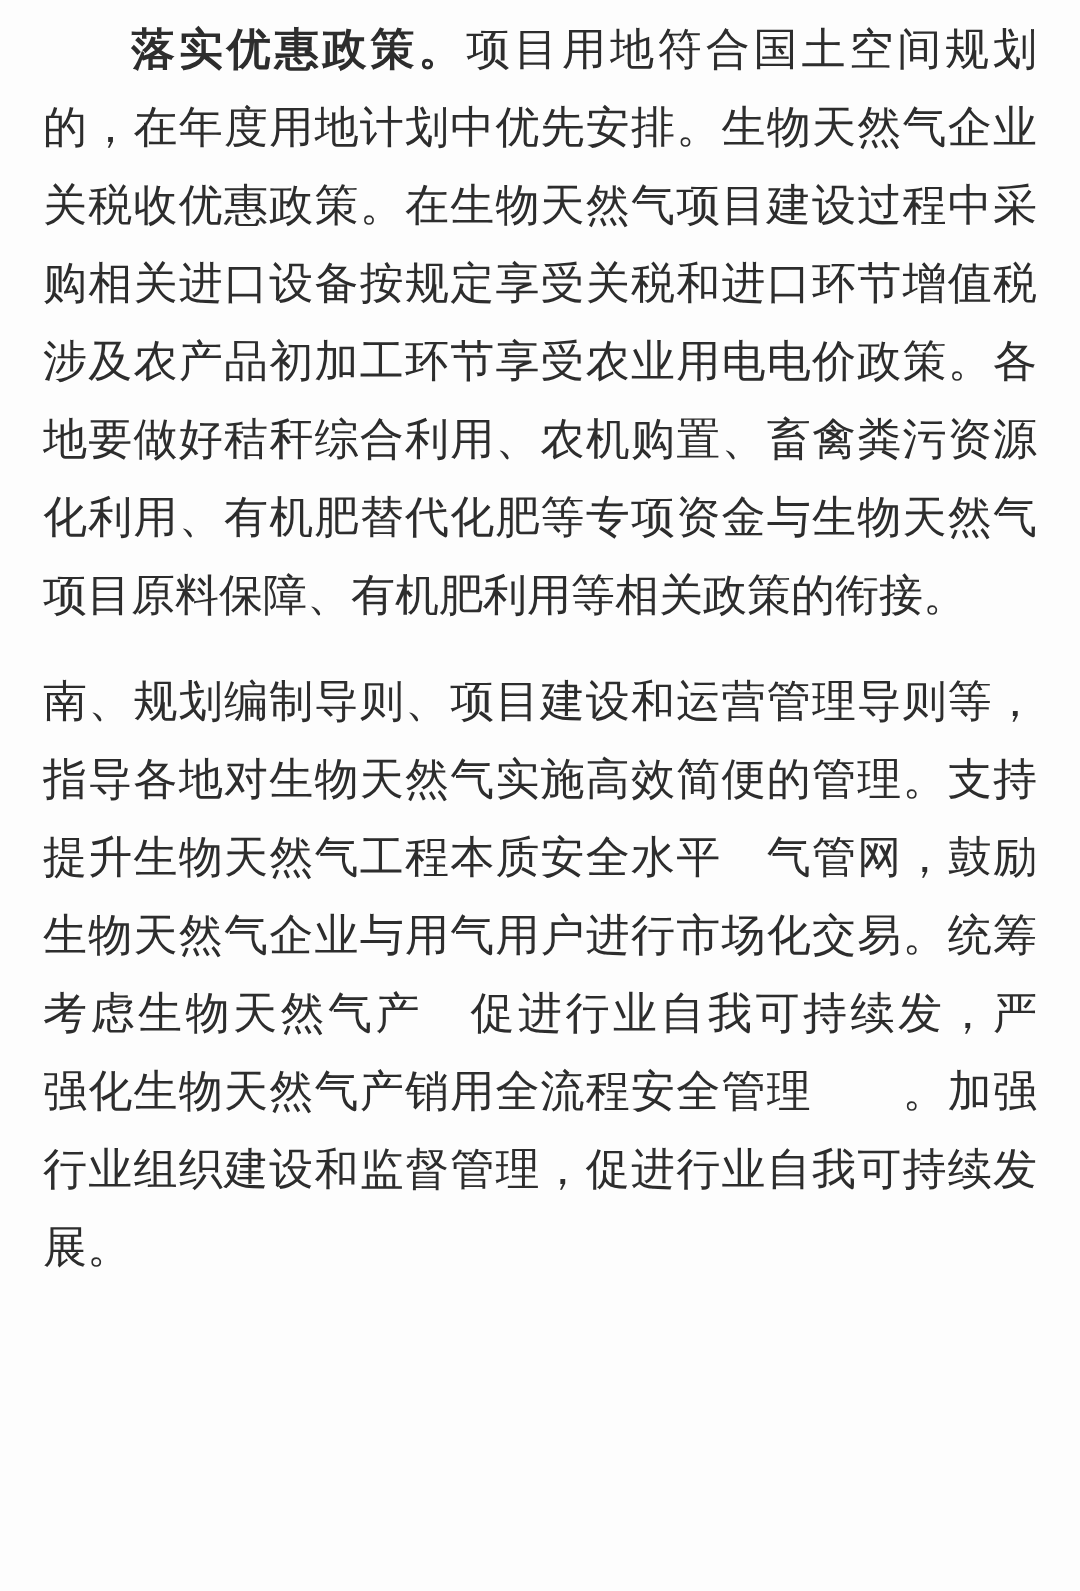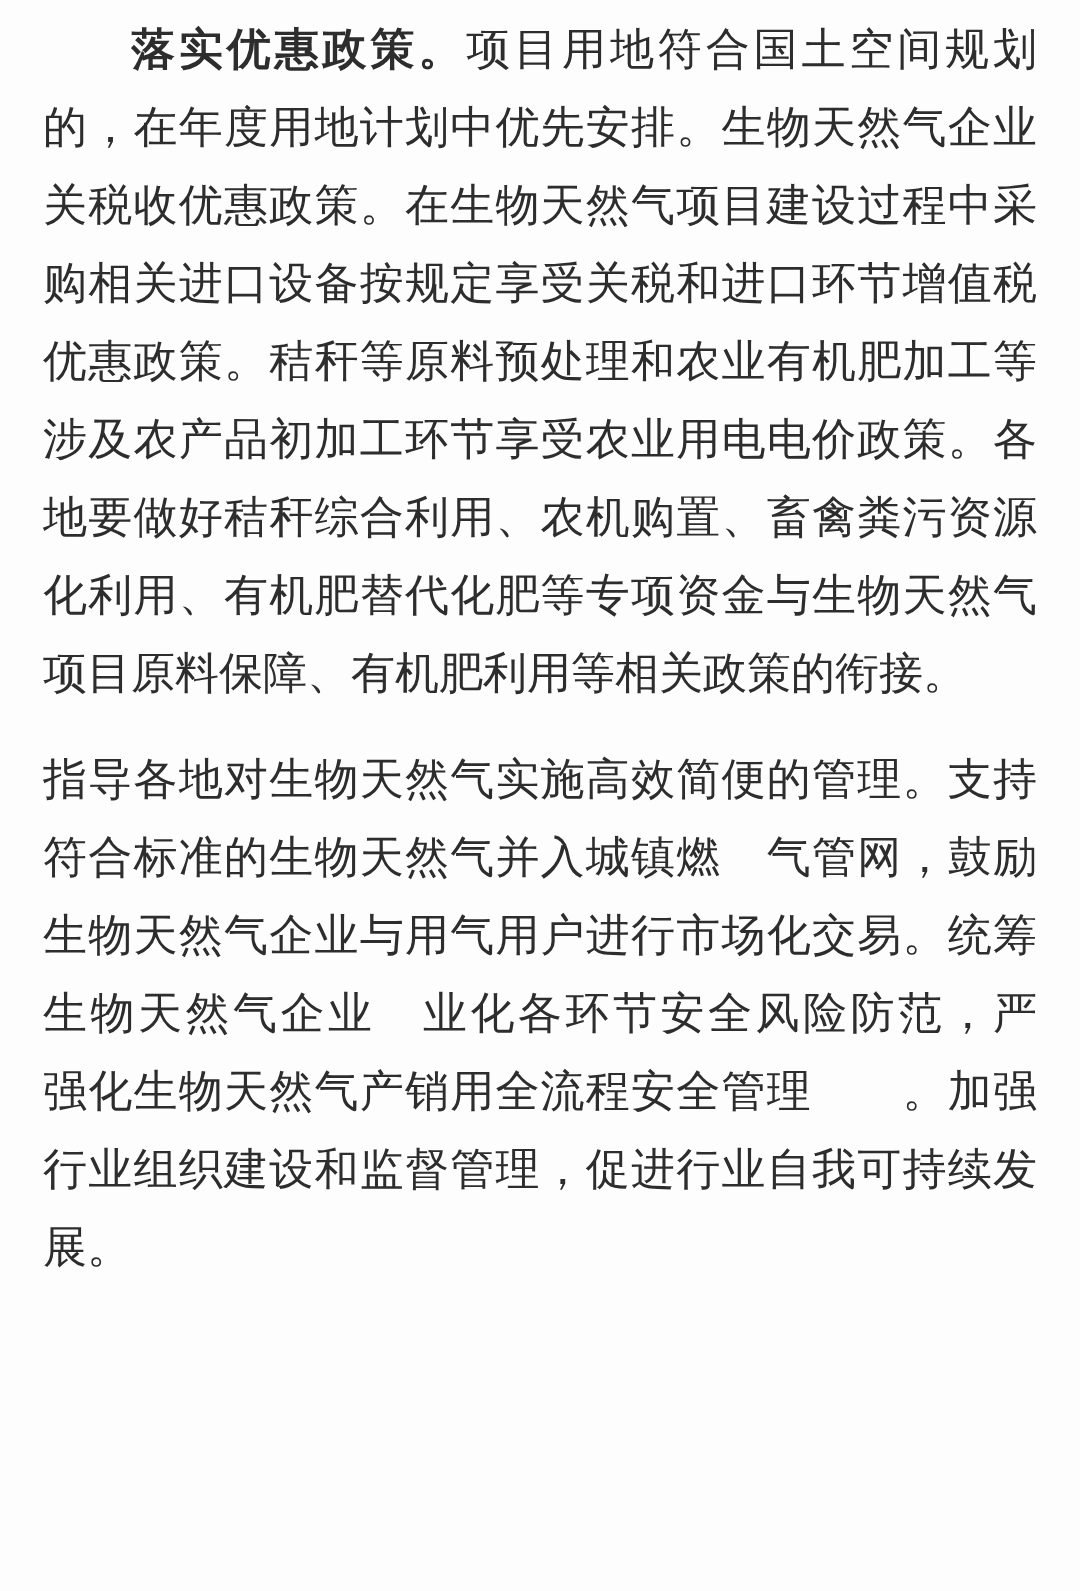--- a/index.html
+++ b/index.html
@@ -51,30 +51,30 @@
 </head>
 <body>
 
 <div class="page">
 
   <div class="para para-1">
     <div class="line first"><span class="head">落实优惠政策。</span><span class="run">项目用地符合国土空间规划</span></div>
     <div class="line">的，在年度用地计划中优先安排。生物天然气企业</div>
     <div class="line">关税收优惠政策。在生物天然气项目建设过程中采</div>
     <div class="line">购相关进口设备按规定享受关税和进口环节增值税</div>
-    <div class="line">优惠政策。秸秆等原料预处理和农业有机肥加工等</div>
     <div class="line">涉及农产品初加工环节享受农业用电电价政策。各</div>
     <div class="line">地要做好秸秆综合利用、农机购置、畜禽粪污资源</div>
     <div class="line">化利用、有机肥替代化肥等专项资金与生物天然气</div>
     <div class="line last">项目原料保障、有机肥利用等相关政策的衔接。</div>
   </div>
 
   <div class="para para-2">
+    <div class="line">南、规划编制导则、项目建设和运营管理导则等，</div>
     <div class="line">指导各地对生物天然气实施高效简便的管理。支持</div>
-    <div class="line">符合标准的生物天然气并入城镇燃　气管网，鼓励</div>
+    <div class="line">提升生物天然气工程本质安全水平　气管网，鼓励</div>
     <div class="line">生物天然气企业与用气用户进行市场化交易。统筹</div>
-    <div class="line">生物天然气企业　业化各环节安全风险防范，严</div>
+    <div class="line">考虑生物天然气产　促进行业自我可持续发，严</div>
     <div class="line">强化生物天然气产销用全流程安全管理　　。加强</div>
     <div class="line">行业组织建设和监督管理，促进行业自我可持续发</div>
     <div class="line last">展。</div>
   </div>
 
 </div>
 
 </body></html>

